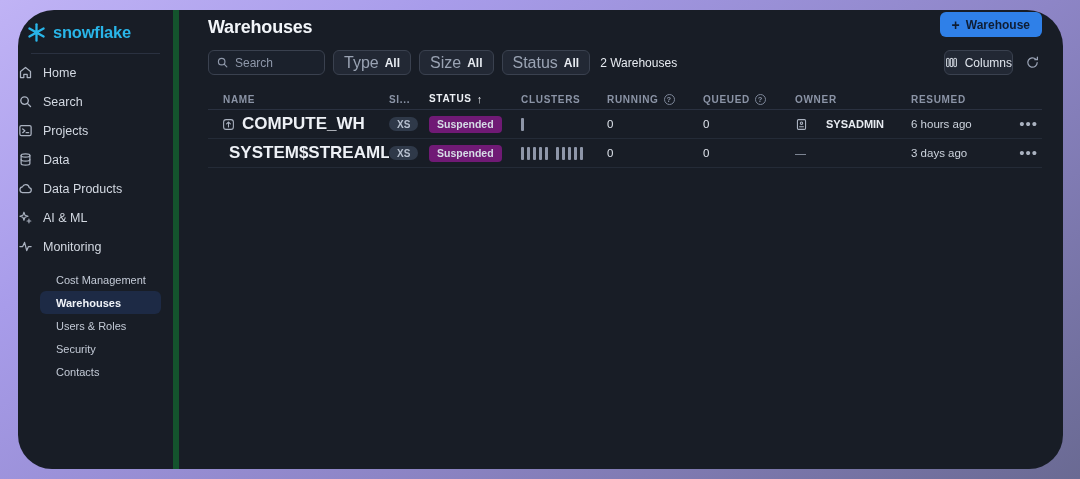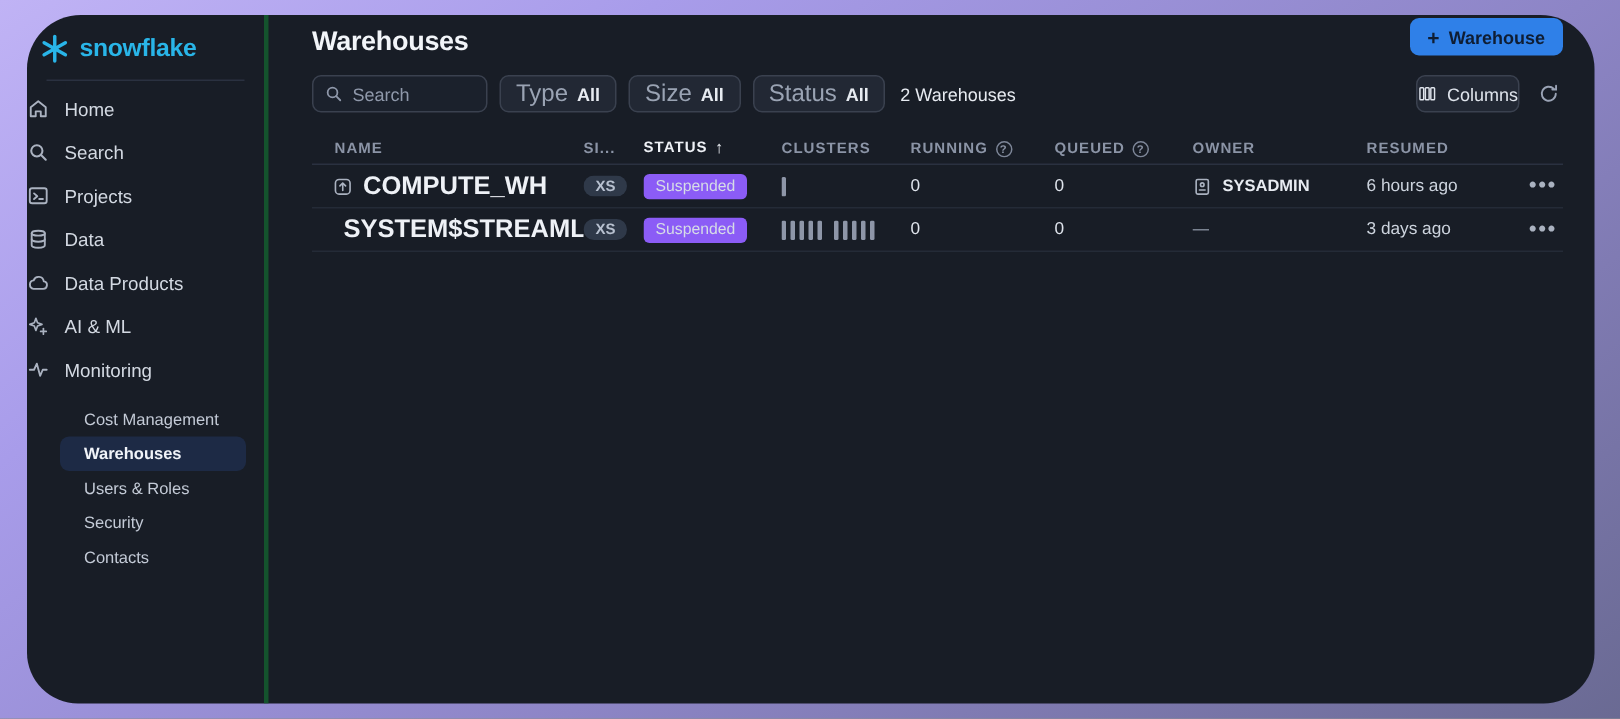--- a/index.html
+++ b/index.html
@@ -8,21 +8,21 @@
     font-family:"Liberation Sans","DejaVu Sans",sans-serif;
     background:linear-gradient(145deg,#c0b3f5 0%, #a89cea 25%, #8d85c6 60%, #6a6a93 100%);
     position:relative;
   }
   .window {
     position:absolute; left:18px; top:10px; width:1045px; height:459px;
     background:#181d26; border-radius:36px 36px 34px 34px; overflow:hidden;
     display:flex;
   }
   
-  .sidebar { width:161px; flex:0 0 161px; border-right:3px solid #14532d; position:relative; }
+  .sidebar { width:161px; flex:0 0 161px; border-right:6px solid #14532d; position:relative; }
   .logo-row { display:flex; align-items:center; gap:5px; padding:11px 0 0 7px; }
   .logo-row svg { display:block; }
   .logo-text { color:#29b5e8; font-size:16.5px; font-weight:600; letter-spacing:-0.2px; }
   .create-row { display:flex; align-items:center; gap:16px; padding:0 0 0 15px; margin-top:21px; height:22px; cursor:pointer; }
   .create-plus { color:#aeb6c4; font-size:15px; line-height:1; }
   .create-label { color:#e6eaf1; font-size:12.5px; font-weight:600; }
   .side-divider { border-top:1px solid #2a3140; margin:9px 13px 4px 13px; }
   .nav-item { display:flex; align-items:center; gap:10px; height:29px; cursor:pointer; }
   .nav-item svg { flex:0 0 15px; stroke:#aab2c0; }
   .nav-label { color:#d3d9e2; font-size:12.5px; font-weight:500; }
@@ -53,24 +53,24 @@
   .thead { margin-top:14px; height:21px; border-bottom:1px solid #2a3140; }
   .th { color:#8b94a6; font-size:10px; font-weight:700; letter-spacing:0.7px; display:flex; align-items:flex-start; gap:5px; cursor:pointer; white-space:nowrap; overflow:hidden; }
   .th:first-child { padding-left:15px; }
   .th.sorted { color:#eef1f6; }
   .sort-arrow { font-size:11px; }
   .help-circle { width:11px; height:11px; border:1px solid #7d8698; border-radius:50%; color:#8b94a6; font-size:7.5px; font-weight:700; display:flex; align-items:center; justify-content:center; }
   .trow { height:29px; border-bottom:1px solid #242b37; cursor:pointer; }
   .cell { font-size:11.5px; color:#dfe4ec; display:flex; align-items:center; white-space:nowrap; overflow:hidden; }
   .cell-name { padding-left:14px; gap:7px; color:#eef1f6; font-weight:600; font-size:17px; }
   .pill-size { background:#2f3949; color:#b7c0cf; font-size:10px; font-weight:600; padding:1.5px 8px; border-radius:9px; }
-  .badge-status { background:#8b5cf6; color:#d6dce6; font-size:10.5px; font-weight:400; padding:2.5px 8px; border-radius:4px; }
+  .badge-status { background:#701a75; color:#d6dce6; font-size:10.5px; font-weight:700; padding:2.5px 8px; border-radius:4px; }
   .cbar { width:3px; height:13px; background:#8e96a8; border-radius:1px; margin-right:3px; display:inline-block; }
   .cbar.cgap { margin-left:5px; }
-  .cell-owner { gap:7px; font-weight:600; font-size:11px; color:#e7ebf1; }
+  .cell-owner { gap:18px; font-weight:600; font-size:11px; color:#e7ebf1; }
   .owner-dash { color:#9aa3b3; font-weight:400; }
   .cell-resumed { color:#ccd3dd; font-weight:400; }
   .cell-menu { justify-content:flex-end; padding-right:4px; }
   .menu-dots { color:#aab2c0; font-size:15px; letter-spacing:1px; cursor:pointer; line-height:0.5; }
 </style>
 </head>
 <body>
 
 <div class="window">
 

